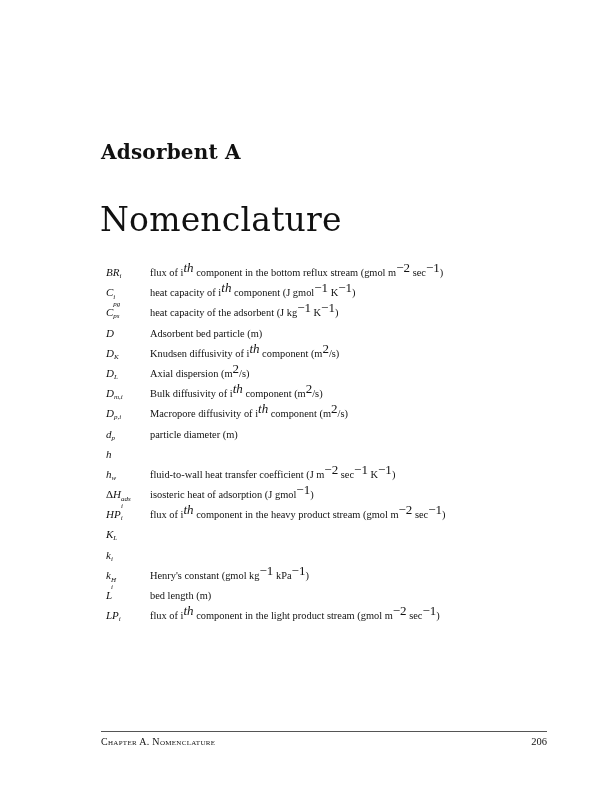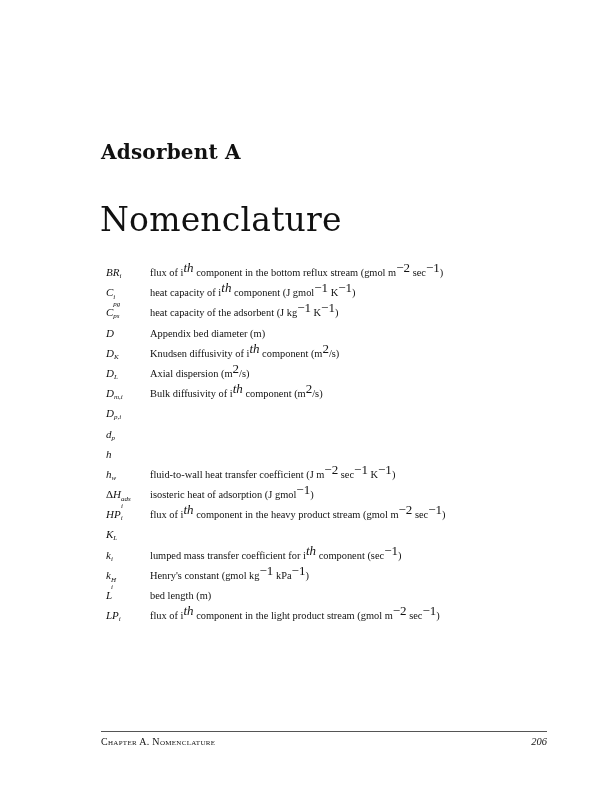--- a/index.html
+++ b/index.html
@@ -13,21 +13,21 @@
   .row { height: 20.2px; display: flex; align-items: baseline; font-size: 10.4px; white-space: nowrap;
          font-family: "Liberation Serif", serif; }
   .sym { width: 44px; font-style: italic; font-family: "Liberation Serif", serif; font-size: 11px; }
   .sym sub, .sym sup { font-size: 7px; }
   .desc { flex: 1; }
   .desc sup { font-size: 13px; vertical-align: 4px; line-height: 0; }
   .sym sub { vertical-align: -2px; line-height: 0; }
   .footer-rule { position: absolute; left: 101px; top: 731px; width: 446px; height: 0; border-top: 0.8px solid #555; }
   .footer-left { position: absolute; left: 101px; top: 736px; font-size: 10px;
                  font-variant: small-caps; font-family: "Liberation Serif", serif; letter-spacing: 0.3px; }
-  .footer-right { position: absolute; right: 65px; top: 736px; font-size: 10.5px; font-family: "Liberation Serif", serif; font-style: italic; }
+  .footer-right { position: absolute; right: 65px; top: 736px; font-size: 10.5px; font-family: "Liberation Serif", serif; }
 </style>
 </head>
 <body>
 
 <div class="appendix">Adsorbent A</div>
 <div class="title">Nomenclature</div>
 
 <div class="nom" id="nom">
     <div class="row">
       <span class="sym">BR<sub>i</sub></span>
@@ -39,39 +39,41 @@
           <span>pg</span>
         </span></span>
       <span class="desc">heat capacity of i<sup><i>th</i></sup> component (J gmol<sup>−1</sup> K<sup>−1</sup>)</span>
     </div>
     <div class="row">
       <span class="sym">C<sub>ps</sub></span>
       <span class="desc">heat capacity of the adsorbent (J kg<sup>−1</sup> K<sup>−1</sup>)</span>
     </div>
     <div class="row">
       <span class="sym">D</span>
-      <span class="desc">Appendix bed diameter (m)</span>
+      <span class="desc">Adsorbent bed particle (m)</span>
     </div>
     <div class="row">
       <span class="sym">D<sub>K</sub></span>
       <span class="desc">Knudsen diffusivity of i<sup><i>th</i></sup> component (m<sup>2</sup>/s)</span>
     </div>
     <div class="row">
       <span class="sym">D<sub>L</sub></span>
       <span class="desc">Axial dispersion (m<sup>2</sup>/s)</span>
     </div>
     <div class="row">
       <span class="sym">D<sub>m,i</sub></span>
       <span class="desc">Bulk diffusivity of i<sup><i>th</i></sup> component (m<sup>2</sup>/s)</span>
     </div>
     <div class="row">
       <span class="sym">D<sub>p,i</sub></span>
+      <span class="desc">Macropore diffusivity of i<sup><i>th</i></sup> component (m<sup>2</sup>/s)</span>
     </div>
     <div class="row">
       <span class="sym">d<sub>p</sub></span>
+      <span class="desc">particle diameter (m)</span>
     </div>
     <div class="row">
       <span class="sym">h</span>
     </div>
     <div class="row">
       <span class="sym">h<sub>w</sub></span>
       <span class="desc">fluid-to-wall heat transfer coefficient (J m<sup>−2</sup> sec<sup>−1</sup> K<sup>−1</sup>)</span>
     </div>
     <div class="row">
       <span class="sym"><span style="font-style:normal">Δ</span>H<span style="display:inline-flex;flex-direction:column;vertical-align:-3px;line-height:7px;font-size:7px;">
@@ -82,21 +84,20 @@
     </div>
     <div class="row">
       <span class="sym">HP<sub>i</sub></span>
       <span class="desc">flux of i<sup><i>th</i></sup> component in the heavy product stream (gmol m<sup>−2</sup> sec<sup>−1</sup>)</span>
     </div>
     <div class="row">
       <span class="sym">K<sub>L</sub></span>
     </div>
     <div class="row">
       <span class="sym">k<sub>i</sub></span>
-      <span class="desc">lumped mass transfer coefficient for i<sup><i>th</i></sup> component (sec<sup>−1</sup>)</span>
     </div>
     <div class="row">
       <span class="sym">k<span style="display:inline-flex;flex-direction:column;vertical-align:-3px;line-height:7px;font-size:7px;">
           <span>H</span>
           <span>i</span>
         </span></span>
       <span class="desc">Henry's constant (gmol kg<sup>−1</sup> kPa<sup>−1</sup>)</span>
     </div>
     <div class="row">
       <span class="sym">L</span>

